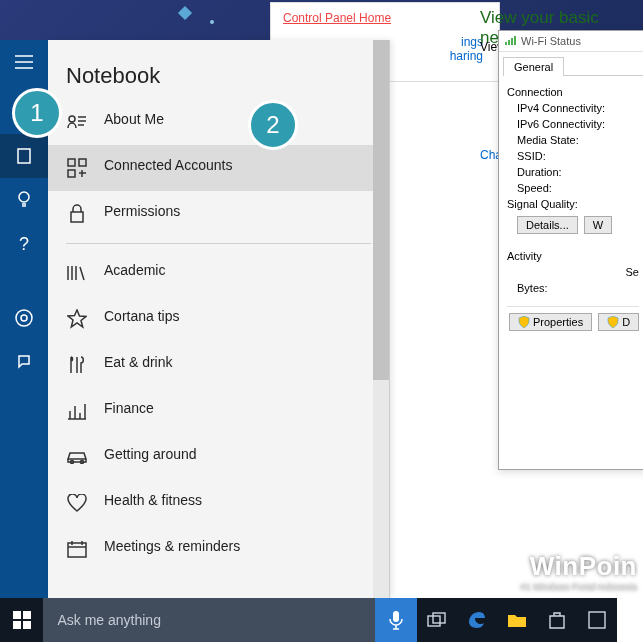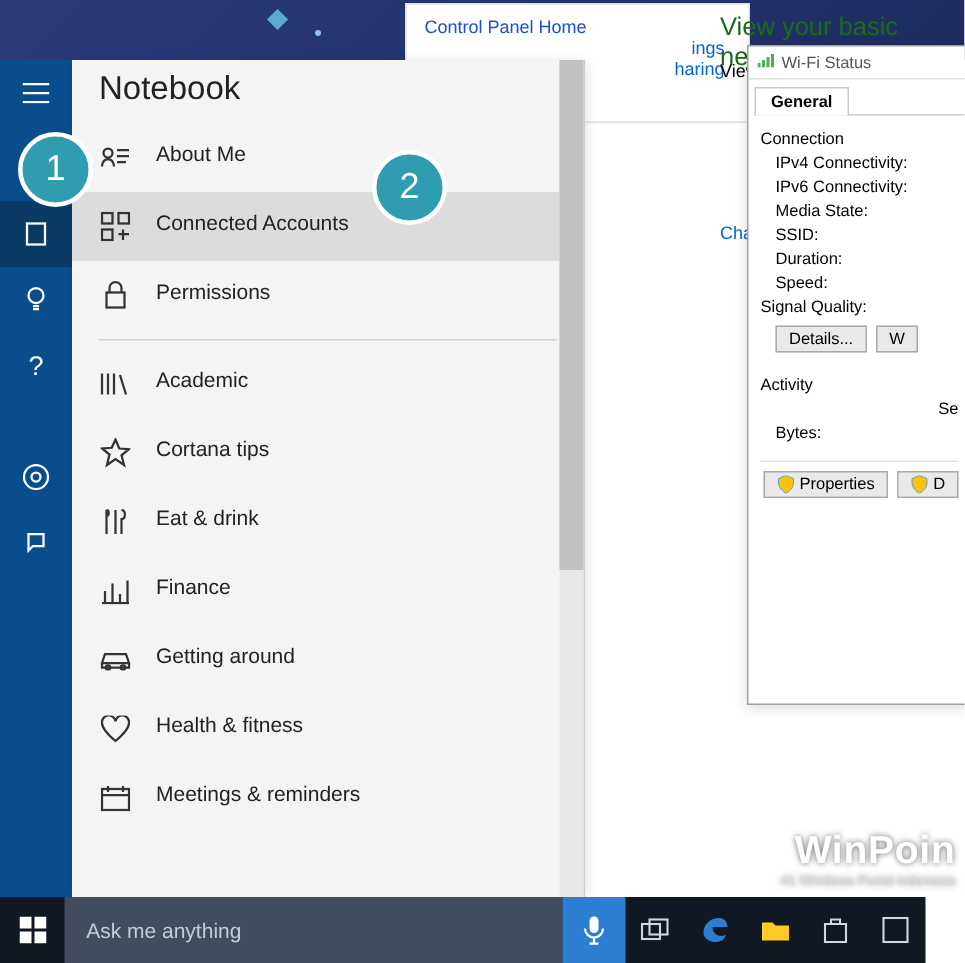--- a/index.html
+++ b/index.html
@@ -16,21 +16,21 @@
 .desktop-bg::after {
   content:""; position:absolute; left:210px; top:20px; width:4px; height:4px;
   background:#8bc4e0; border-radius:50%;
 }
 
 .cp-area {
   position: absolute; left: 270px; top: 2px; width: 230px; height: 80px;
   background: #fff; border: 1px solid #ddd; padding: 8px 12px;
   font-size: 12px; color: #0066cc;
 }
-.cp-link { color: #1d4ed8; margin-bottom: 0; }
+.cp-link { color: #ef4444; margin-bottom: 10px; text-decoration: underline; }
 .cp-sub { text-align: right; color: #0066cc; padding-right: 4px; }
 
 .network-text {
   position: absolute; left: 480px; top: 8px; font-size: 17px; color: #1a6b1a;
 }
 .view-text { position: absolute; left: 480px; top: 40px; font-size: 12px; }
 .cha-text { position: absolute; left: 480px; top: 148px; font-size: 12px; color: #0066cc; }
 
 .cortana-rail {
   position: absolute; left: 0; top: 40px; width: 48px; height: 558px;
@@ -42,21 +42,21 @@
 }
 .rail-btn.sel { background: #0b3a66; }
 .rail-btn svg { stroke: #fff; fill: none; stroke-width: 1.5; }
 
 .cortana-panel {
   position: absolute; left: 48px; top: 40px; width: 342px; height: 558px;
   background: #f4f4f4; border-right: 1px solid #ccc;
   box-shadow: 2px 0 6px rgba(0,0,0,.1);
 }
 .panel-title {
-  font-size: 22px; font-weight: 300; padding: 6px 18px 10px; color: #222;
+  font-size: 22px; font-weight: 300; padding: 23px 18px 10px; color: #222;
 }
 .panel-scroll { position: absolute; right: 0; top: 0; width: 16px; height: 100%; background: #e8e8e8;}
 .panel-thumb { position: absolute; right: 0; top: 0; width: 16px; height: 340px; background: #c2c2c2;}
 
 .nb-item {
   display: flex; align-items: flex-start; gap: 16px;
   padding: 12px 18px; font-size: 14px; color: #222; cursor: pointer;
 }
 .nb-item.selected { background: #dcdcdc; }
 .nb-divider { height: 1px; background: #d0d0d0; margin: 6px 18px; }
@@ -66,21 +66,21 @@
 .wifi-window {
   position: absolute; left: 498px; top: 30px; width: 150px; height: 440px;
   background: #fff; border: 1px solid #a0a0a0;
   box-shadow: 0 2px 8px rgba(0,0,0,.15);
   font-size: 11px;
 }
 .wifi-title {
   padding: 4px 6px; display: flex; align-items: center; gap: 4px;
   color: #555; font-size: 11px; border-bottom: 1px solid #e0e0e0;
 }
-.wifi-tabset { display: flex; border-bottom: 1px solid #ccc; margin: 4px 4px 0; font-weight: bold;}
+.wifi-tabset { display: flex; border-bottom: 1px solid #ccc; margin: 4px 4px 0;}
 .wifi-tab {
   padding: 3px 10px; border: 1px solid #ccc; border-bottom: none;
   background: #fff; font-size: 11px; position: relative; top: 1px;
 }
 .wifi-body { padding: 8px; }
 .wifi-section { margin-bottom: 10px; }
 .wifi-label { padding: 2px 0 2px 10px; }
 .wifi-group-head { padding: 2px 0; }
 .wifi-btn {
   background: #e9e9e9; border: 1px solid #aaa; padding: 2px 8px;

